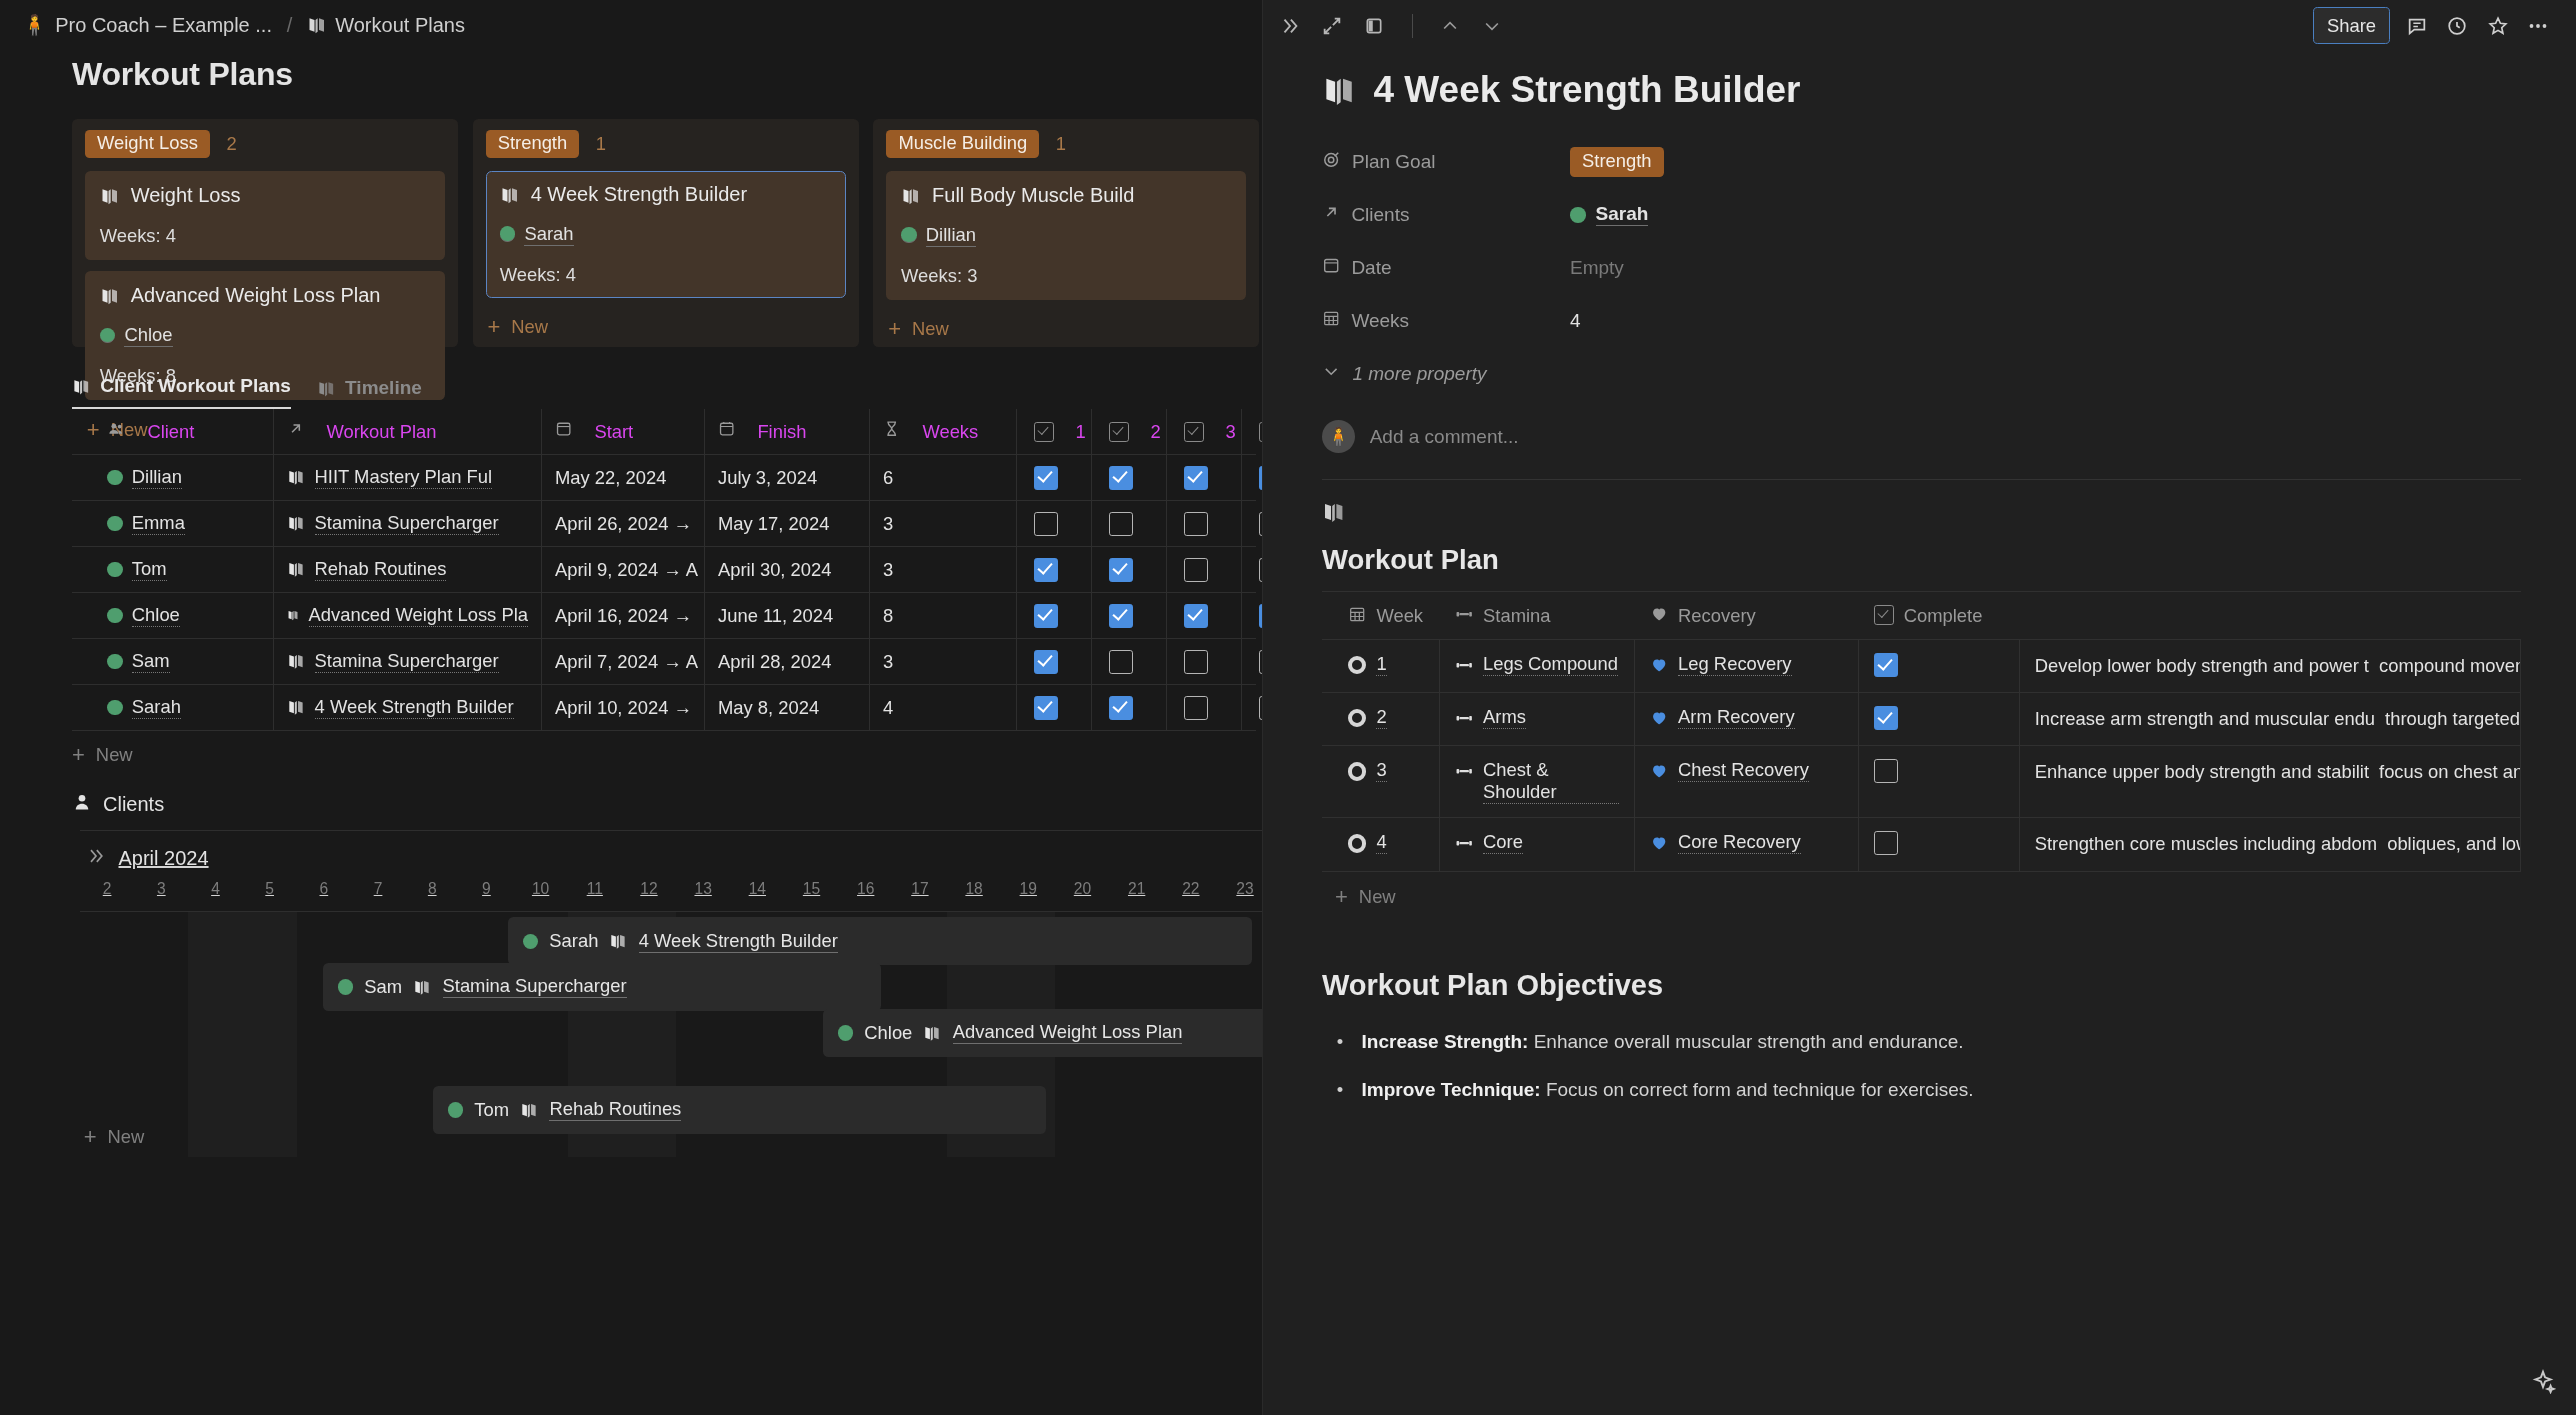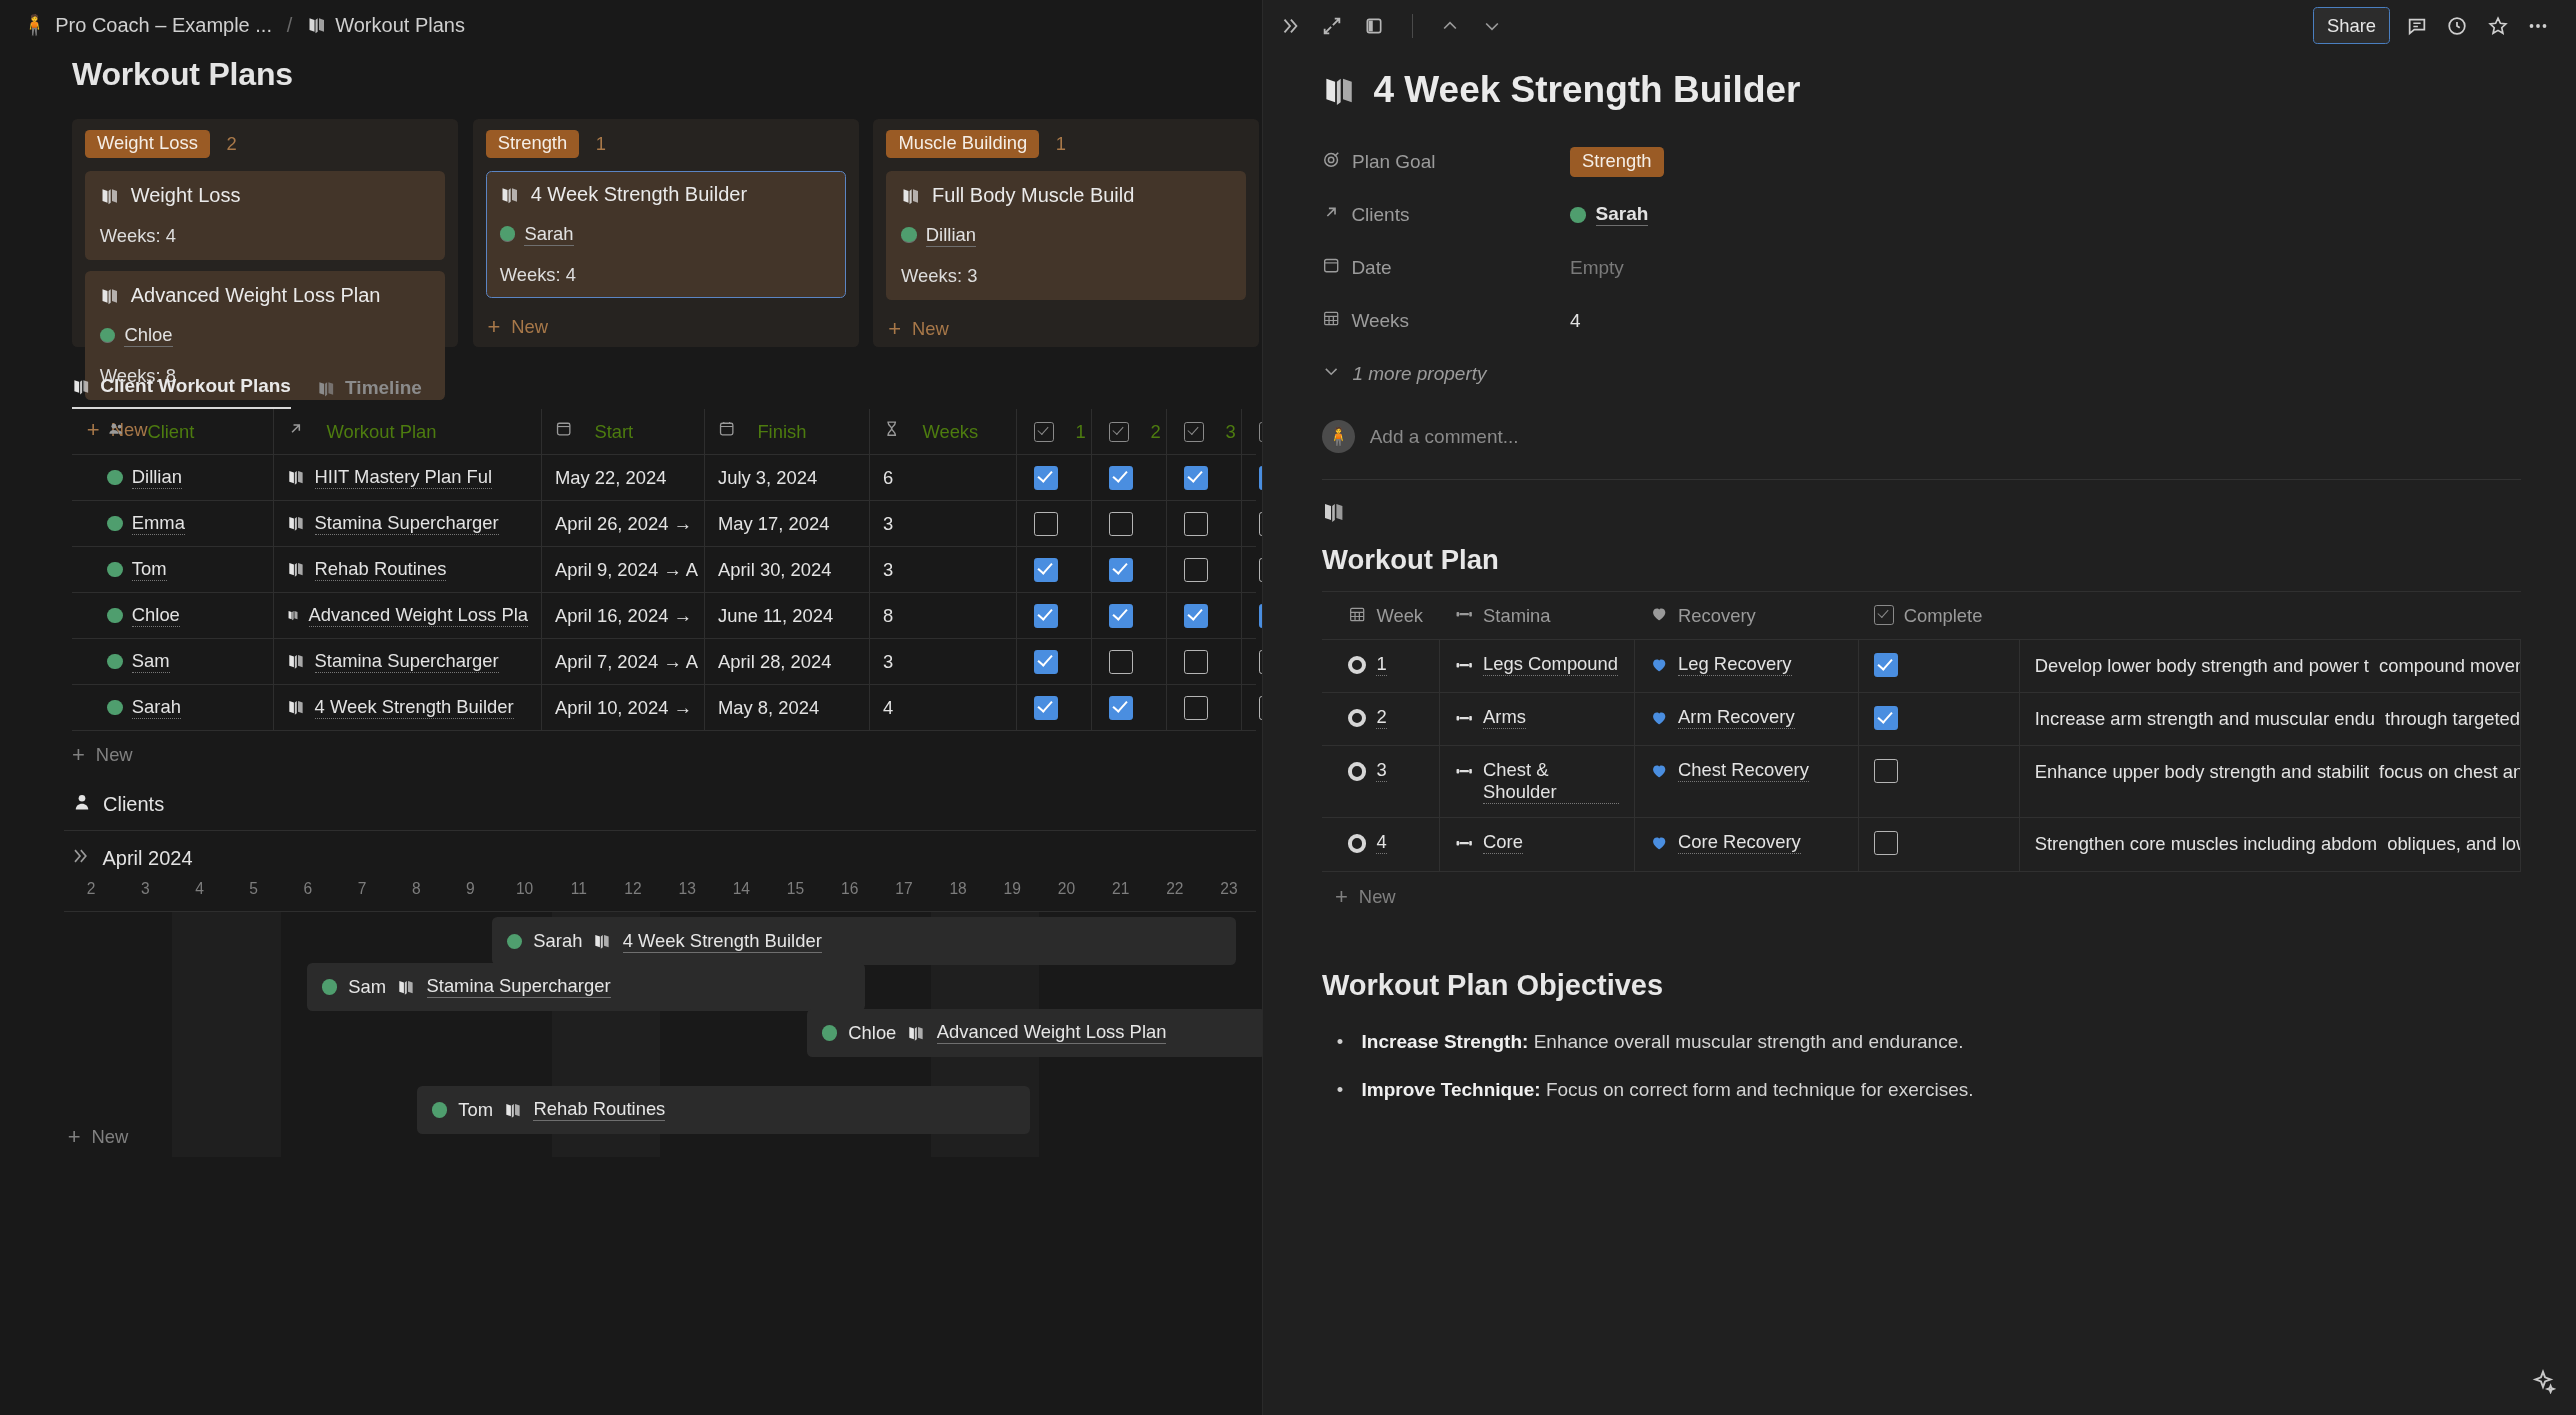--- a/index.html
+++ b/index.html
@@ -95,21 +95,21 @@
   
   .dbtable { margin-left: 72px; width: 1184px; }
   .dbrow { display: flex; border-bottom: 0.9px solid #2e2e2e; }
   .dbrow.head { border-bottom: 0.9px solid #2e2e2e; }
   .dbcell {
     padding: 11px 13px; font-size: 18.4px;
     color: #e3e3e3; display: flex; align-items: center;
     gap: 9.2px; border-right: 0.9px solid #2e2e2e;
     height: 45px; overflow: hidden; white-space: nowrap;
   }
-  .dbrow.head .dbcell { color: #4d7c0f; font-size: 18.4px; gap: 22px; }
+  .dbrow.head .dbcell { color: #d946ef; font-size: 18.4px; gap: 22px; }
   .c-client { width: 202px; flex: 0 0 202px; padding-left: 35px; }
   .c-plan   { width: 268px; flex: 0 0 268px; }
   .c-start  { width: 163px; flex: 0 0 163px; }
   .c-finish { width: 165px; flex: 0 0 165px; text-align: right; }
   .c-weeks  { width: 147px; flex: 0 0 147px; }
   .c-chk    { width: 75px; flex: 0 0 75px; justify-content: flex-start; padding-left: 16.5px; }
   .underln { border-bottom: 0.9px dotted #777; }
   .cb {
     width: 24px; height: 24px; border-radius: 2.8px;
     border: 1.8px solid #b5b5b5; display: inline-block;
@@ -138,21 +138,21 @@
     display: flex; align-items: center; gap: 11px;
     color: #808080; font-size: 18.4px; padding: 13px 0 0 72px;
   }
 
   
   .clients-head {
     display: flex; align-items: center; gap: 11px;
     font-size: 20px; color: #e3e3e3;
     padding: 26px 0 13px 72px;
   }
-  .tl-wrap { margin-left: 64px; width: 1192px; border-top: 0.9px solid #2e2e2e; position: relative; }
+  .tl-wrap { margin-left: 80px; width: 1192px; border-top: 0.9px solid #2e2e2e; position: relative; text-decoration: underline; }
   .tl-month {
     display: flex; align-items: center; gap: 13px;
     font-size: 20px; color: #e3e3e3; padding: 14.7px 0 9.2px 5.5px;
   }
   .tl-days { display: flex; height: 31px; }
   .tl-day {
     flex: 1 1 0; text-align: center; font-size: 15.6px;
     color: #7d7d7d;
   }
   .tl-grid {

